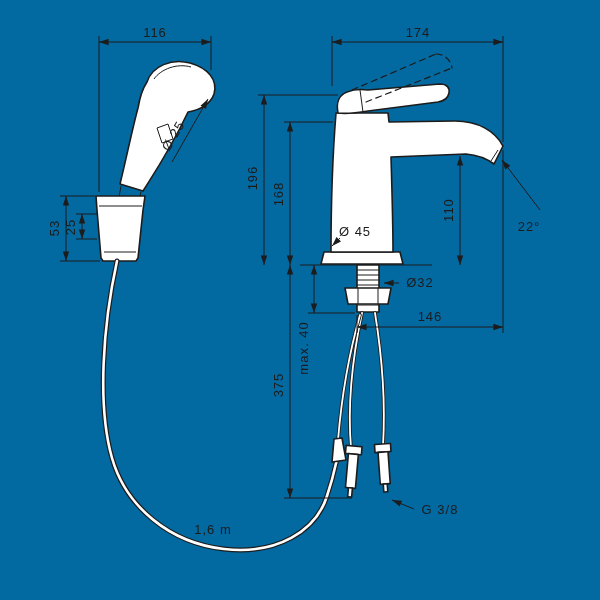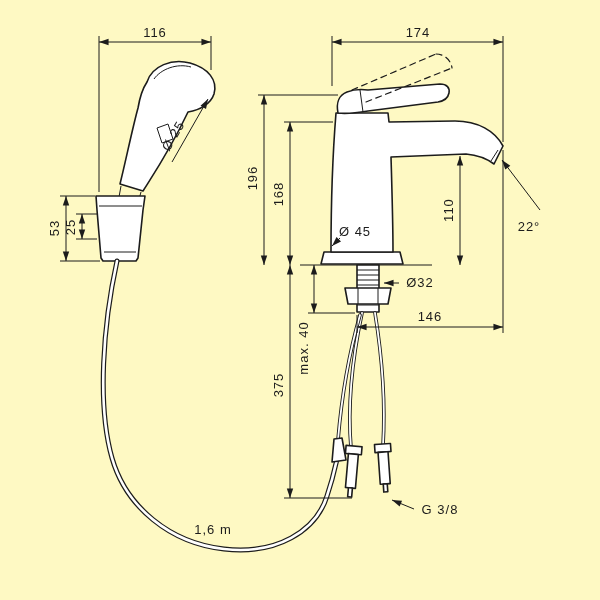--- a/index.html
+++ b/index.html
@@ -1,16 +1,16 @@
 <!DOCTYPE html>
 <html><head>
 <meta charset="utf-8">
 <style>
   html,body{margin:0;padding:0;background:#ffffff;}
-  .stage{width:600px;height:600px;position:relative;background:#fef9c3;overflow:hidden;text-decoration:underline;}
+  .stage{width:600px;height:600px;position:relative;background:#0369a1;overflow:hidden;text-decoration:underline;}
   svg text{
     font-family:"Liberation Sans", sans-serif;
     font-size:13px;
     letter-spacing:1px;
     fill:#1c1c1c;
   }
   .outline{fill:#ffffff;stroke:#1c1c1c;stroke-width:1.6;stroke-linejoin:round;stroke-linecap:round;}
   .thin{fill:none;stroke:#1c1c1c;stroke-width:1;}
   .dim{fill:none;stroke:#1c1c1c;stroke-width:1;}
   .dashed{fill:none;stroke:#1c1c1c;stroke-width:1.2;stroke-dasharray:6 4.5;stroke-linecap:round;}

